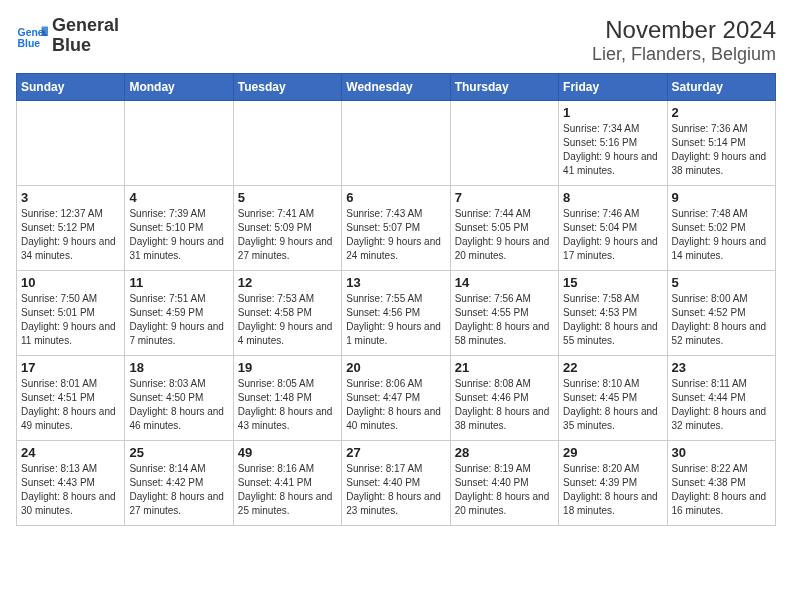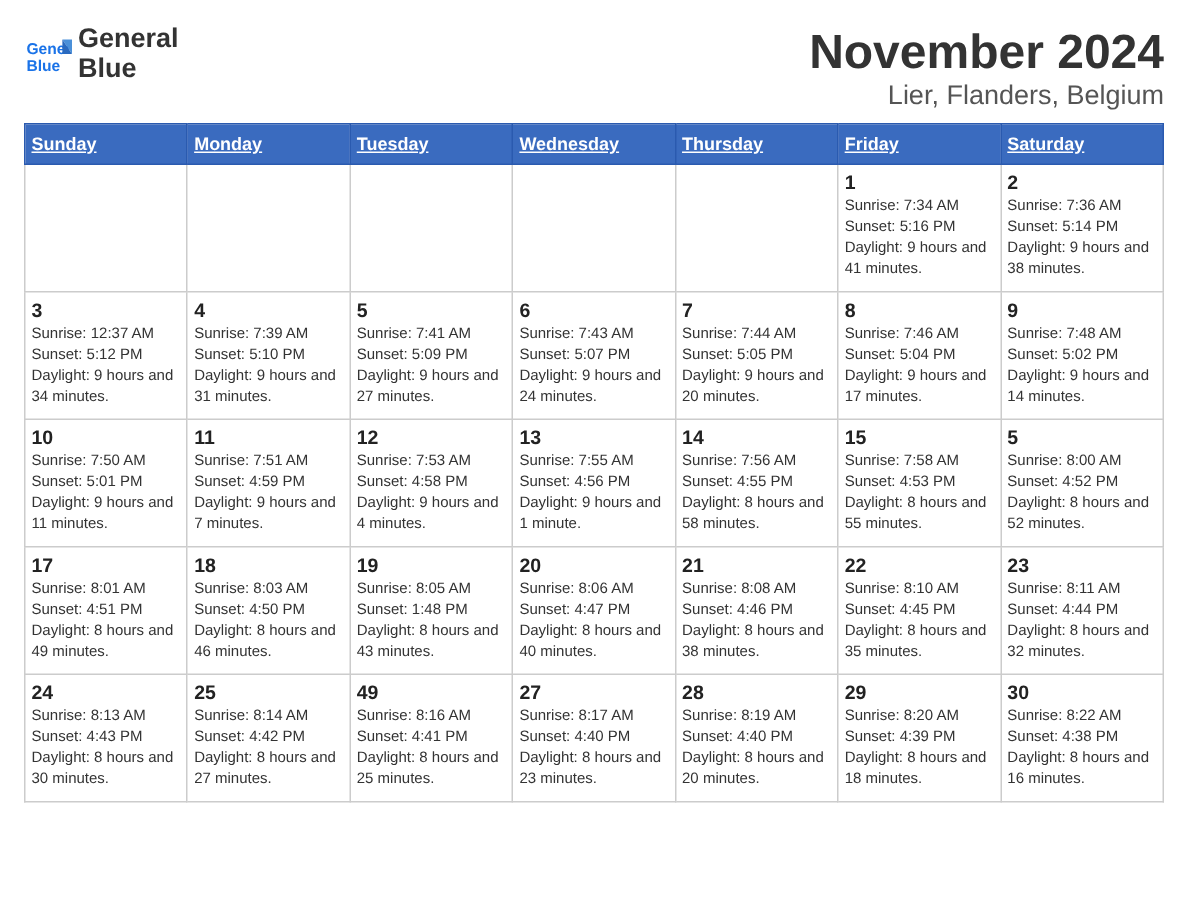--- a/index.html
+++ b/index.html
@@ -28,42 +28,41 @@
       line-height: 1.1;
     }
     .logo-icon {
       width: 32px;
       height: 32px;
     }
     .title-area {
       text-align: right;
     }
     .month-title {
-      font-size: 32px;
-      font-weight: bold;
+      font-size: 24px;
+      font-weight: normal;
       color: #333;
     }
     .location {
       font-size: 18px;
       color: #555;
     }
     .calendar {
       width: 100%;
       border-collapse: collapse;
       font-size: 11px;
     }
     .calendar th {
       background: #3a6bbf;
       color: #fff;
       padding: 6px 4px;
       text-align: left;
       font-size: 12px;
       font-weight: bold;
       border: 1px solid #2a5aaf;
-      text-decoration: underline;
     }
     .calendar td {
       border: 1px solid #ccc;
       padding: 4px;
       vertical-align: top;
       width: calc(100% / 7);
       height: 85px;
       background: #fff;
     }
     .day-num {

